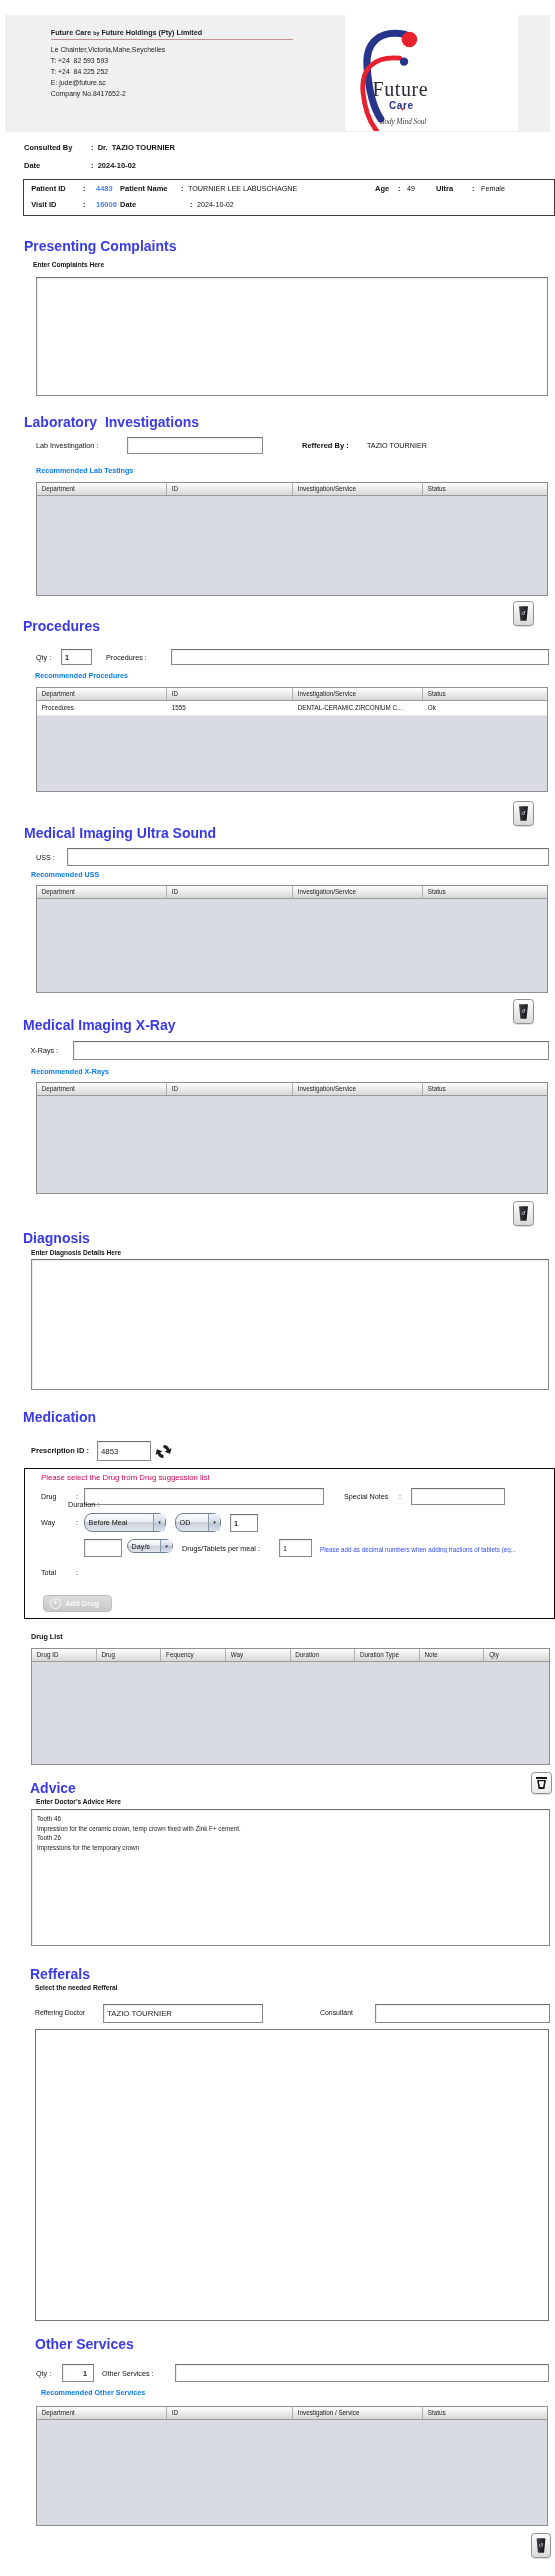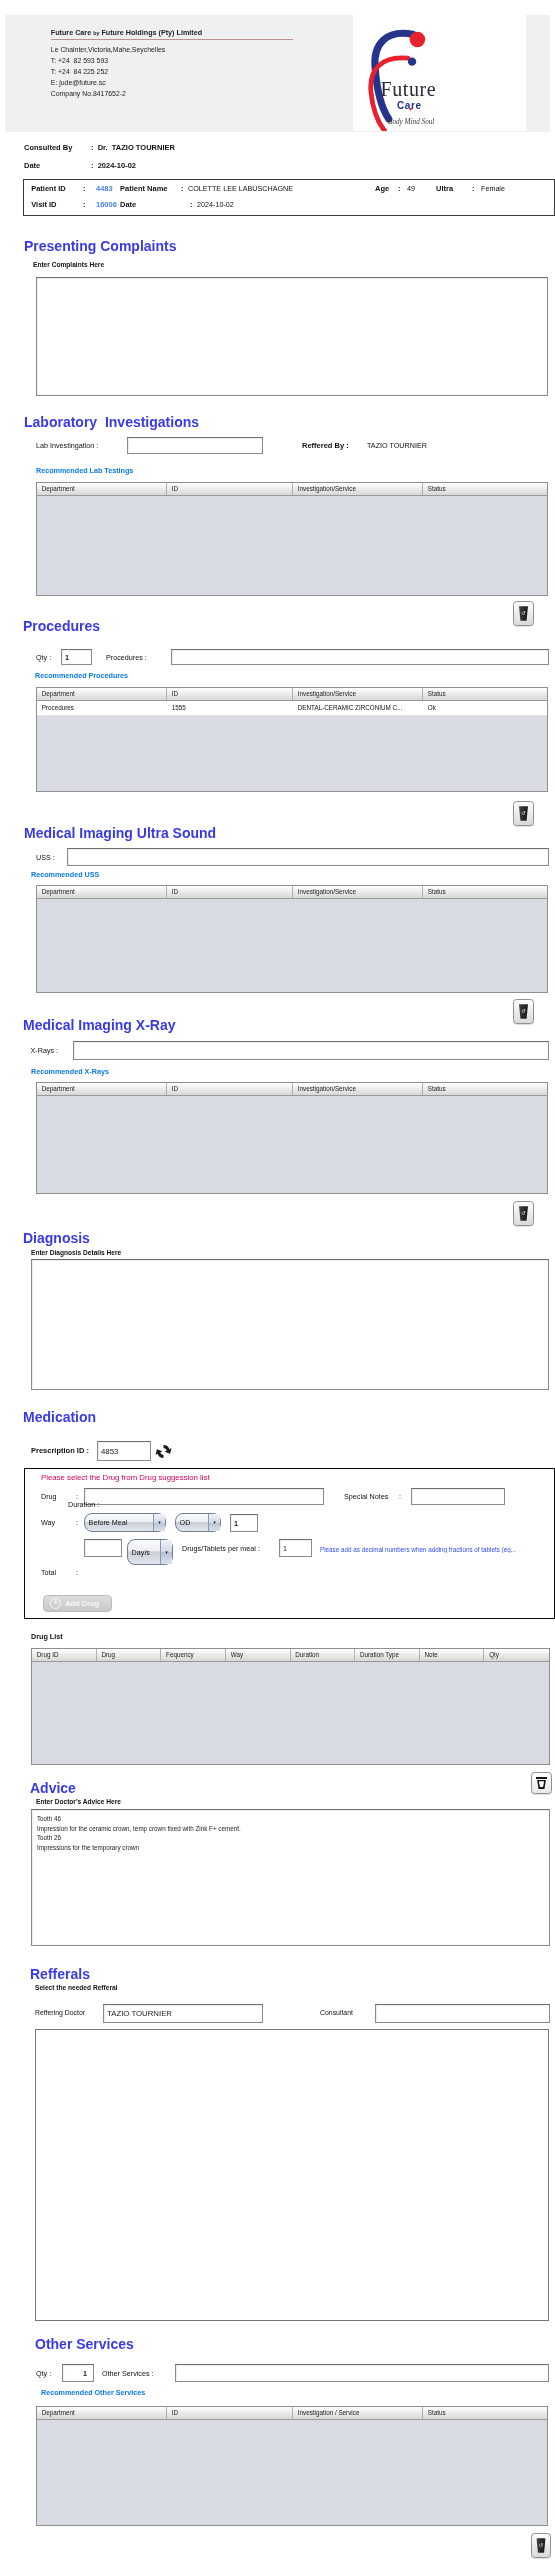--- a/index.html
+++ b/index.html
@@ -5,21 +5,21 @@
   html,body{margin:0;padding:0;background:#fff;}
   #page{position:relative;width:556px;height:2576px;background:#fff;
         font-family:"Liberation Sans",sans-serif;overflow:hidden;color:#111;}
   .abs{position:absolute;}
   
   .letterhead{position:absolute;left:4.8px;top:15px;width:545px;height:117px;background:#f0f0f0;}
   .lh-title{font-size:7.2px;font-weight:bold;color:#1c1c1c;white-space:pre;}
   .lh-by{font-size:5.4px;font-weight:bold;}
   .lh-line{font-size:6.9px;color:#222;line-height:11px;white-space:pre;}
   .lh-rule{height:1.2px;background:#bf9090;width:242px;margin-top:1.8px;margin-bottom:3.6px;}
-  .logobox{position:absolute;left:353px;top:9px;width:173px;height:122px;background:#fff;}
+  .logobox{position:absolute;left:345px;top:9px;width:173px;height:122px;background:#fff;}
   .logo-future{position:absolute;left:27.5px;top:69px;font-family:"Liberation Serif",serif;
                font-size:20px;color:#2b2b33;letter-spacing:0.6px;}
   .logo-care{position:absolute;left:44px;top:91px;font-size:10px;font-weight:bold;color:#27348b;letter-spacing:0.6px;}
   .logo-heart{position:absolute;left:56px;top:97px;font-size:5.4px;color:#e8212e;}
   .logo-tagline{position:absolute;left:35px;top:109px;font-family:"Liberation Serif",serif;
                 font-style:italic;font-size:7.2px;color:#3a3a3a;white-space:pre;}
   
   .sec-title{position:absolute;font-size:14px;font-weight:bold;color:var(--title_blue,#3a3ae6);white-space:pre;}
   .sub-label{position:absolute;font-size:6.6px;font-weight:bold;color:#111;white-space:pre;}
   .plain-label{position:absolute;font-size:7.2px;color:#111;white-space:pre;}
@@ -108,21 +108,21 @@
 
   <div class="bold-label" style="left:24px;top:143px;"><span style="display:inline-block;width:67px;">Consulted By</span><span class="colon">:</span>  <span>Dr.  TAZIO TOURNIER</span></div>
   <div class="bold-label" style="left:24px;top:161px;"><span style="display:inline-block;width:67px;">Date</span><span class="colon">:</span>  <span>2024-10-02</span></div>
 
   <div class="abs" style="left:23px;top:179px;width:532px;height:37px;border:1.2px solid #3a3a3a;box-sizing:border-box;">
     <span class="bold-label" style="left:7.2px;top:4.2px;">Patient ID</span>
     <span class="bold-label" style="left:59px;top:4.2px;">:</span>
     <span class="bold-label idblue" style="left:63px;top:4.2px;">4483</span>
     <span class="bold-label" style="left:96px;top:4.2px;">Patient Name</span>
     <span class="bold-label" style="left:157px;top:4.2px;">:</span>
-    <span class="plain-label" style="left:164px;top:4.2px;">COLETTE LEE LABUSCHAGNE</span>
+    <span class="plain-label" style="left:164px;top:4.2px;">TOURNIER LEE LABUSCHAGNE</span>
     <span class="bold-label" style="left:351px;top:4.2px;">Age</span>
     <span class="bold-label" style="left:374px;top:4.2px;">:</span>
     <span class="plain-label" style="left:383px;top:4.2px;">49</span>
     <span class="bold-label" style="left:412px;top:4.2px;">Ultra</span>
     <span class="bold-label" style="left:448px;top:4.2px;">:</span>
     <span class="plain-label" style="left:457px;top:4.2px;">Female</span>
     <span class="bold-label" style="left:7.2px;top:20.3px;">Visit ID</span>
     <span class="bold-label" style="left:59px;top:20.3px;">:</span>
     <span class="bold-label idblue" style="left:63px;top:20.3px;">16006</span>
     <span class="bold-label" style="left:96px;top:20.3px;">Date</span>
@@ -244,21 +244,21 @@
     <span class="dd-btn">▼</span>
   </div>
   <div class="dd" style="left:175px;top:1513px;width:46px;height:19px;">
     <span class="dd-text">OD</span>
     <span class="dd-btn">▼</span>
   </div>
   <input class="inp num" style="left: 230px; top: 1514px; width: 27.5px; height: 18px;" value="1">
 
   <div class="plain-label" style="left:41px;top:1500px;margin-left:27px;">Duration :</div>
   <input class="inp" style="left: 84px; top: 1539px; width: 38px; height: 18px;" value="">
-  <div class="dd" style="left:127px;top:1539px;width:46px;height:26px;">
+  <div class="dd" style="left:127px;top:1539px;width:46px;height:14px;">
     <span class="dd-text">Day/s</span>
     <span class="dd-btn">▼</span>
   </div>
   <div class="plain-label" style="left:182px;top:1544px;">Drugs/Tablets per meal :</div>
   <input class="inp" style="left: 279px; top: 1539px; width: 33px; height: 18px;" value="1">
   <div class="note-text" style="left:320px;top:1546px;width:232px;">Please add as decimal numbers when adding fractions of tablets (eg...</div>
 
   <div class="plain-label" style="left:41px;top:1568px;">Total</div>
   <div class="plain-label" style="left:76px;top:1568px;">:</div>
 

